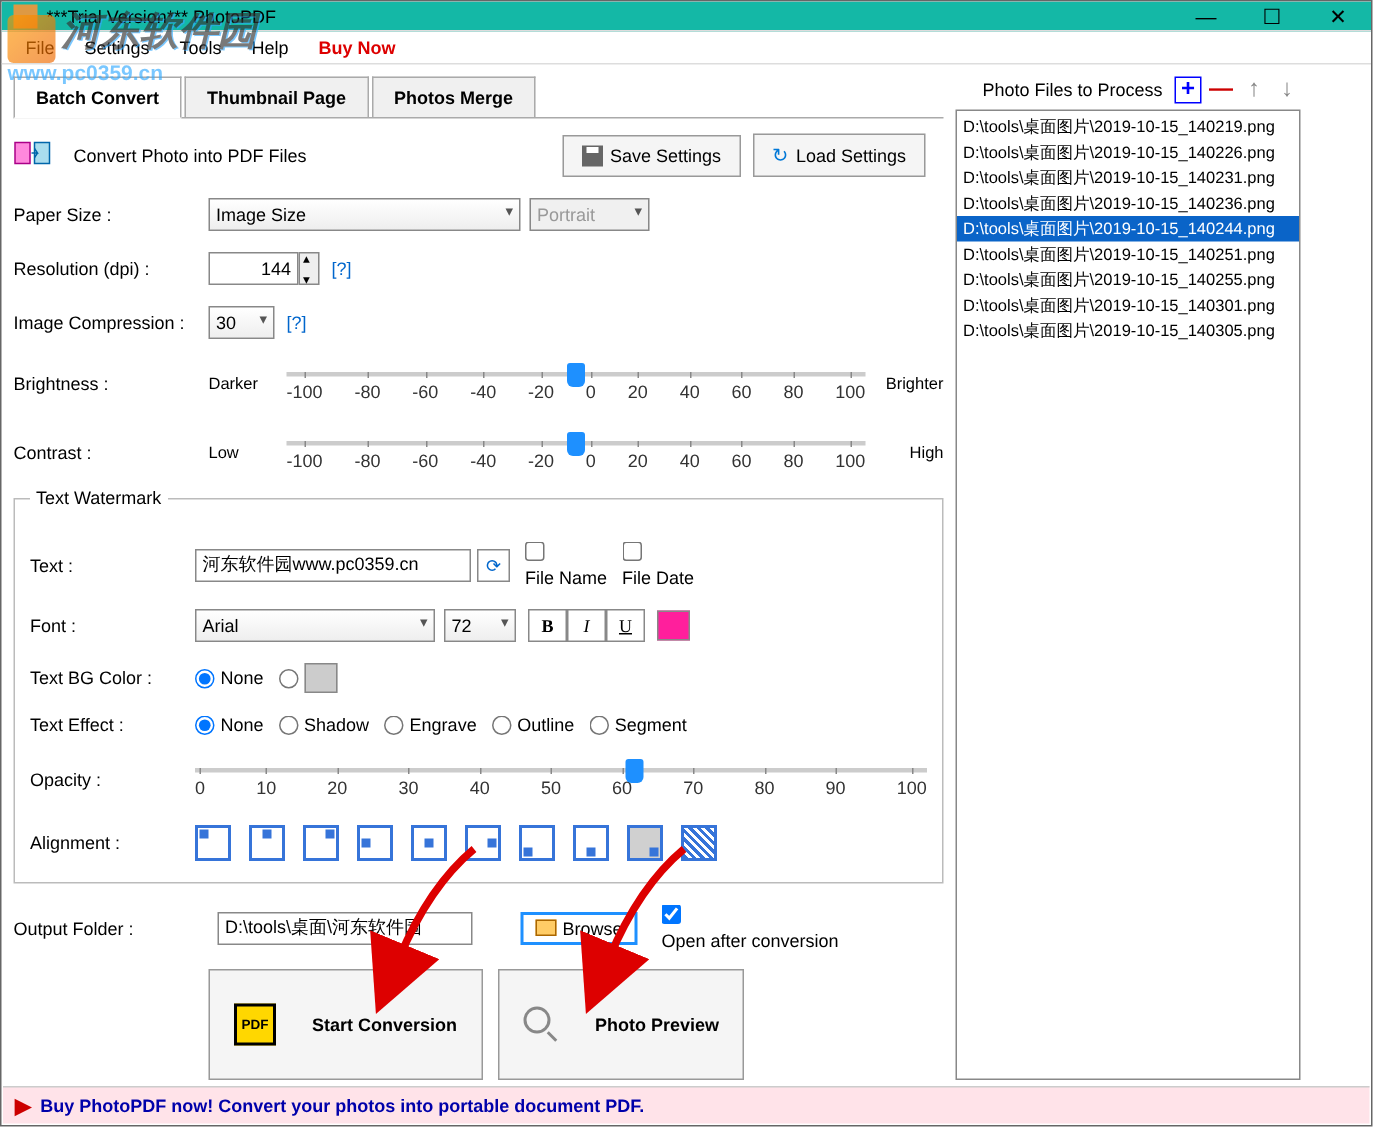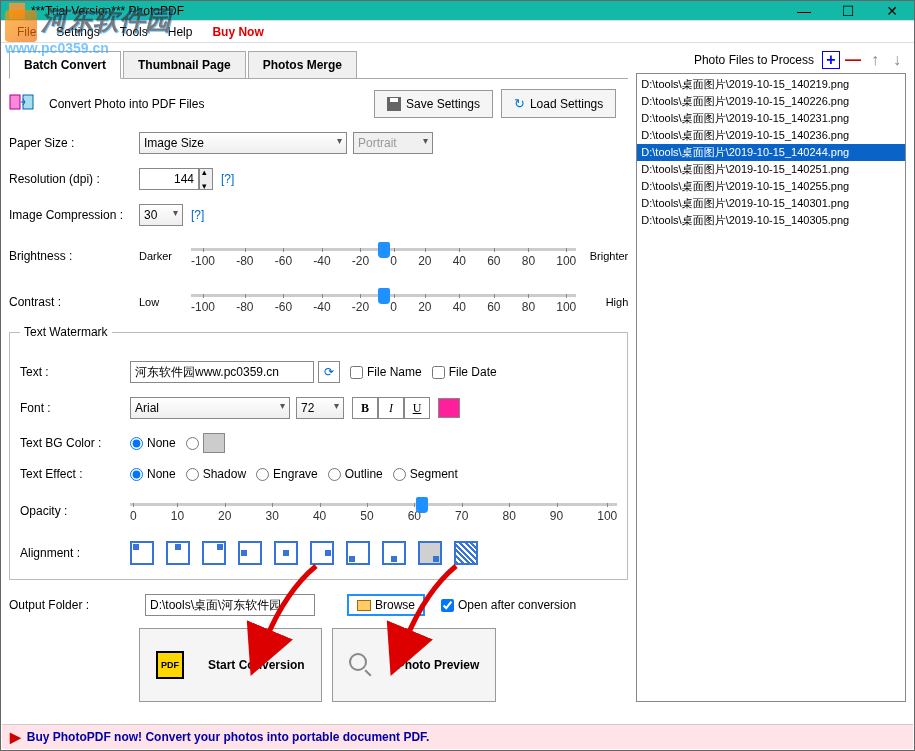--- a/index.html
+++ b/index.html
@@ -15,21 +15,21 @@
 .menubar .menu-item { padding: 2px 8px; color: #000; }
 .menubar .menu-item.buynow { color: #d00; font-weight: bold; }
 
 .watermark { position: absolute; top: 2px; left: 4px; z-index: 99; opacity: 0.65; pointer-events: none; }
 .watermark .logo-txt { font-size: 26px; font-weight: bold; color: #333; font-style: italic; text-shadow: 1px 1px 0 #3af; }
 .watermark .logo-url { font-size: 14px; color: #3af; font-weight: bold; margin-top: -2px; }
 .watermark .logo-cube { display: inline-block; width: 32px; height: 32px; background: linear-gradient(135deg,#f90,#e60); border-radius: 4px; margin-right: 4px; vertical-align: middle; }
 
 .main { display: flex; padding: 8px; gap: 8px; }
 .left-col { width: 620px; }
-.right-col { width: 270px; display: flex; flex-direction: column; }
+.right-col { width: 230px; display: flex; flex-direction: column; }
 
 .tabs { display: flex; border-bottom: 1px solid #aaa; margin-bottom: 6px; }
 .tab { padding: 6px 14px; border: 1px solid #aaa; border-bottom: none; background: #f0f0f0; margin-right: 2px; font-weight: bold; }
 .tab.active { background: #fff; border-bottom: 1px solid #fff; margin-bottom: -1px; }
 
 .header-row { display: flex; align-items: center; gap: 8px; margin: 10px 12px 14px 0; }
 .convert-icon { width: 32px; height: 24px; }
 .convert-label { flex: 1; }
 .hdr-btn { border: 1px solid #999; background: #f5f5f5; padding: 6px 12px; display: flex; align-items: center; gap: 5px; }
 
@@ -55,21 +55,21 @@
 .slider .ticks span::before { content: ""; position: absolute; top: -6px; left: 50%; width: 1px; height: 4px; background: #888; }
 .slider .thumb { position: absolute; top: 2px; width: 12px; height: 16px; background: #1e90ff; left: calc(50% - 6px); border-radius: 2px 2px 4px 4px; }
 
 .fieldset { border: 1px solid #bbb; padding: 14px 10px 10px 10px; margin-top: 4px; }
 .fieldset .legend { position: relative; top: -22px; background: #fff; display: inline-block; padding: 0 4px; color: #000; margin-bottom: -14px; }
 
 .fs-row { display: flex; align-items: center; margin-bottom: 14px; }
 .fs-label { width: 110px; }
 .fs-input { flex: 0 0 184px; border: 1px solid #888; padding: 3px 4px; height: 22px; }
 .refresh-btn { width: 22px; height: 22px; border: 1px solid #888; margin-left: 4px; display: flex; align-items: center; justify-content: center; color: #06c; }
-.chk { display: flex; align-items: center; gap: 4px; margin-left: 10px; }
+.chk { display: flex; gap: 4px; margin-left: 10px; flex-direction: column; }
 .chk input { width: 13px; height: 13px; }
 .radio-grp { display: flex; align-items: center; gap: 4px; }
 .radio-grp input { width: 13px; height: 13px; }
 .color-sw { width: 22px; height: 20px; border: 1px solid #888; margin-left: 8px; }
 .fmt-btn { width: 26px; height: 22px; border: 1px solid #888; background: #fff; display: flex; align-items: center; justify-content: center; font-family: serif; }
 
 .align-btns { display: flex; gap: 12px; }
 .align-btn { width: 24px; height: 24px; border: 2px solid #3674d9; background: #fff; position: relative; }
 .align-btn.sel { background: #d0d0d0; }
 .align-btn .dot { width: 6px; height: 6px; background: #3674d9; position: absolute; }

